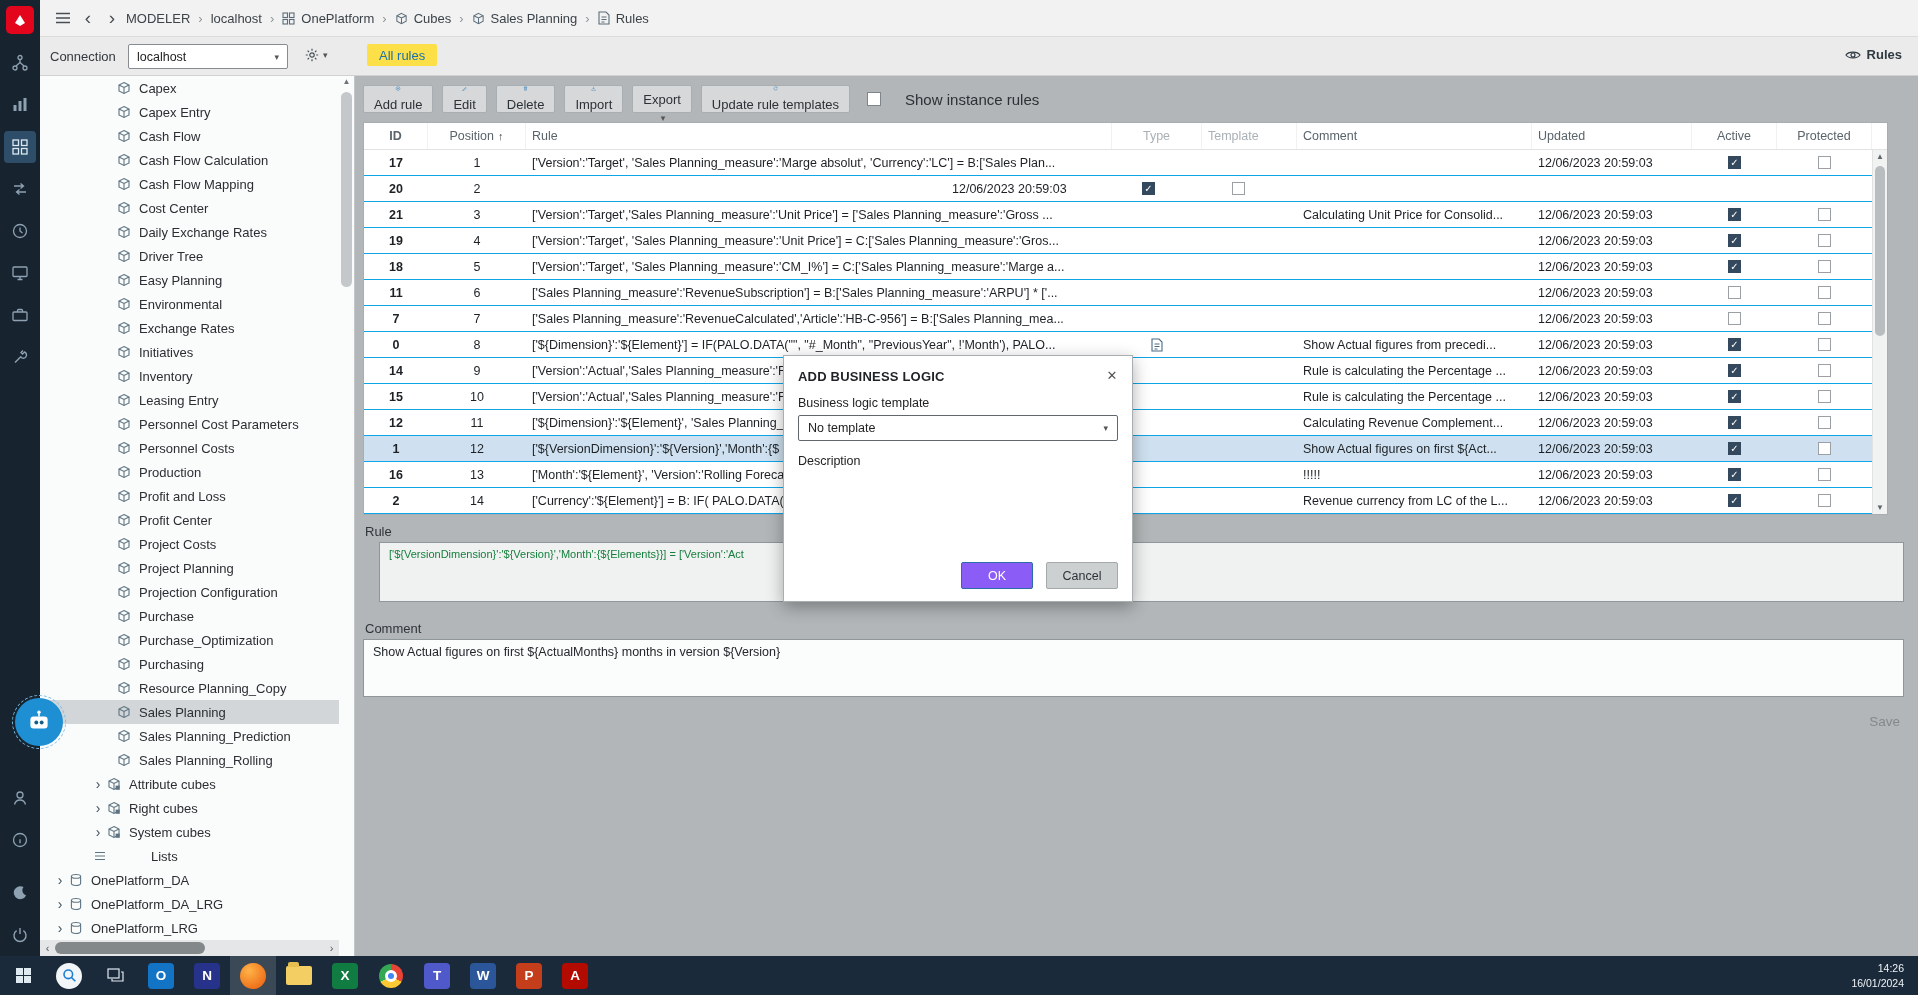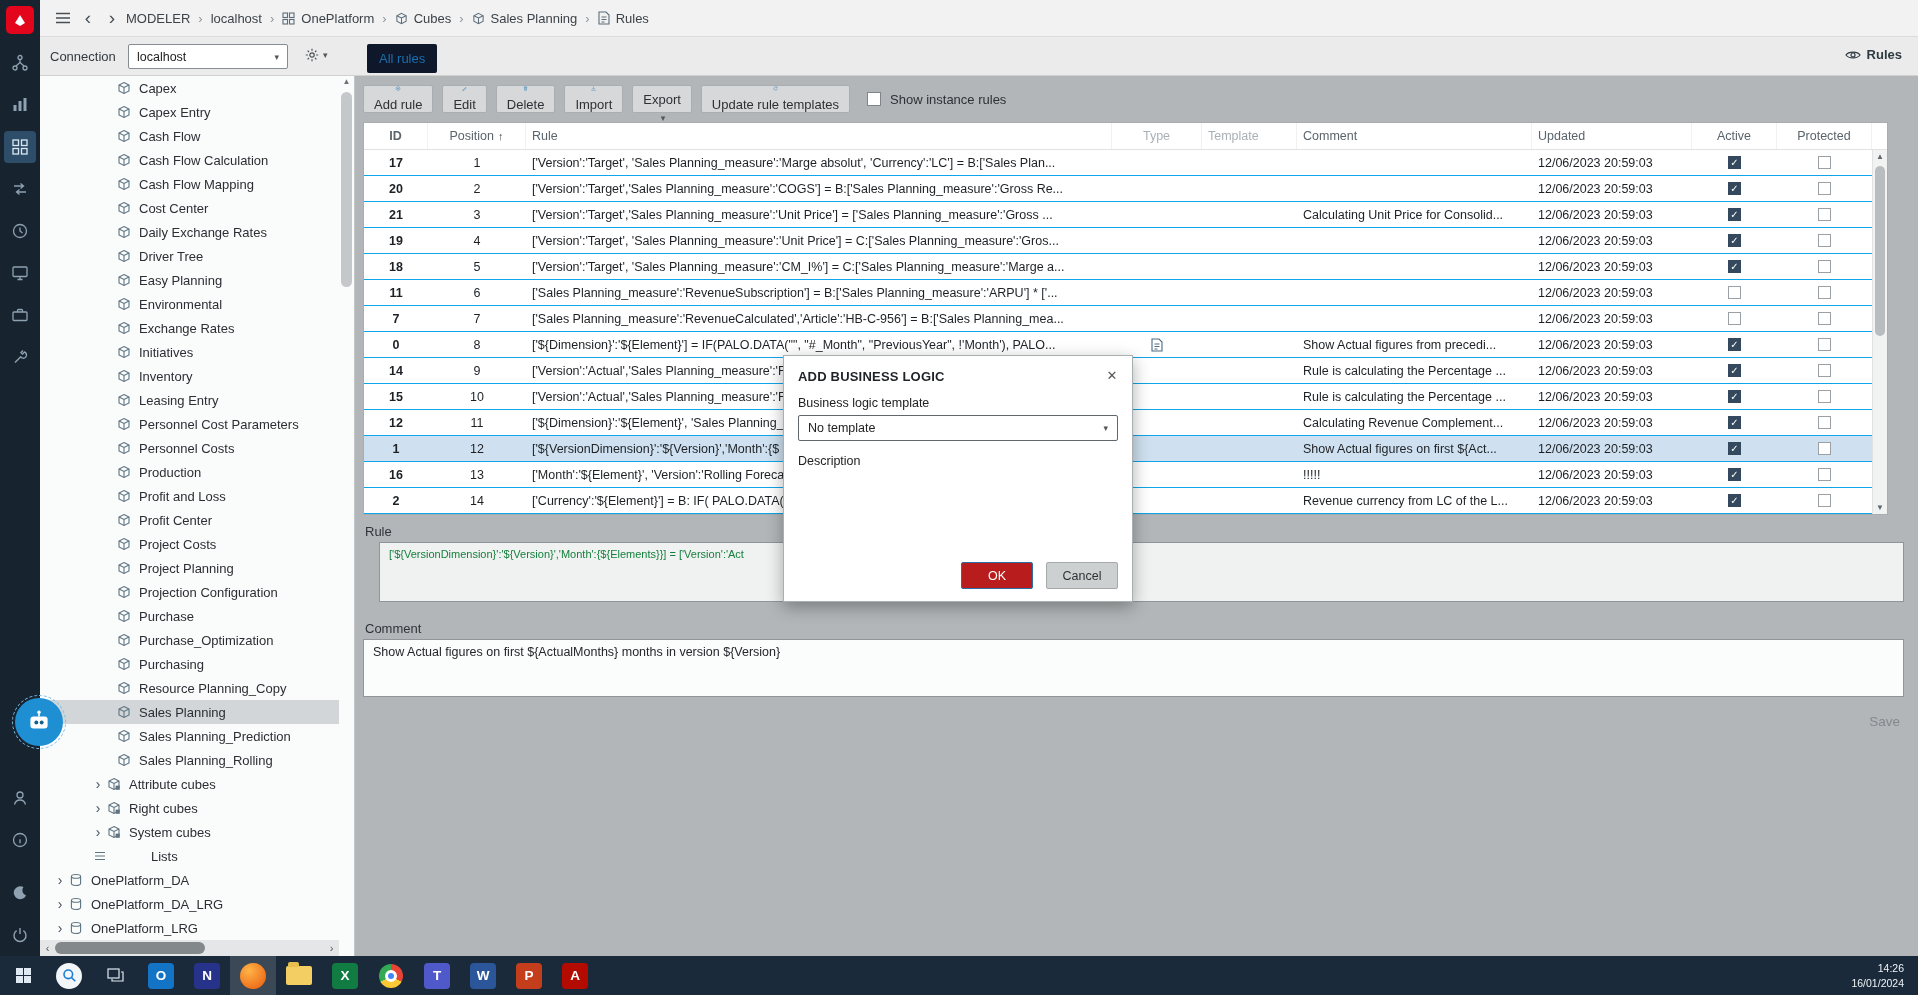--- a/index.html
+++ b/index.html
@@ -32,21 +32,21 @@
 
   
   .connbar { position:absolute; left:40px; top:37px; right:0; height:39px; background:#ebebeb;
              border-bottom:1px solid #d1d1d1; z-index:10; }
   .conn-label { position:absolute; left:10px; top:12px; font-size:13px; color:#33393e; }
   .conn-select { position:absolute; left:88px; top:7px; width:160px; height:25px; background:#fff;
                  border:1px solid #868c91; border-radius:2px; display:flex; align-items:center;
                  justify-content:space-between; padding:0 8px; font-size:12.5px; color:#222; }
   .sel-caret { font-size:9px; color:#555; }
   .conn-gear { position:absolute; left:264px; top:10px; display:flex; align-items:center; gap:3px; color:#4a5258; }
-  .tab-allrules { position:absolute; left:327px; top:7px; height:29px; padding:0 12px; background:#0f172a;
+  .tab-allrules { position:absolute; left:327px; top:7px; height:22px; padding:0 12px; background:#fde047;
                   color:#1a6fae; font-size:13px; display:flex; align-items:center; border-radius:2px; }
   .rules-right { position:absolute; right:16px; top:10px; display:flex; align-items:center; gap:6px;
                  color:#2e3a42; font-size:13px; font-weight:bold; }
 
   
   .tree { position:absolute; left:40px; top:76px; width:315px; bottom:39px; background:#fafbfb;
           border-right:1px solid #c2c6c8; overflow:hidden; z-index:5; }
   .tree-list { position:absolute; top:0; left:0; right:15px; }
   .tree-item { height:24px; display:flex; align-items:center; font-size:13px; color:#2b2f33; white-space:nowrap; }
   .tree-item.selected { background:#d2d6d8; }
@@ -66,21 +66,21 @@
   .th-thumb { position:absolute; left:0; top:2px; height:12px; width:150px; background:#83888b; border-radius:6px; }
 
   
   .main { position:absolute; left:355px; top:76px; right:0; bottom:39px; }
   .toolbar { position:absolute; top:0; left:0; right:0; height:46px; display:flex; align-items:center;
              padding-left:8px; gap:9px; }
   .tbtn { display:flex; align-items:center; gap:6px; background:#d6d8d9; border:1px solid #a8aeb1;
           border-radius:2px; padding:0 10px; height:28px; font-size:13px; color:#2d3135; cursor:default;flex-direction:column; }
   .tbtn svg { color:#2478b6; }
   .caret { font-size:9px; color:#555; margin-left:2px; }
-  .cbgroup { display:flex; align-items:center; gap:9px; margin-left:8px; font-size:13px; color:#2d3135; }
+  .cbgroup { display:flex; align-items:center; gap:24px; margin-left:8px; font-size:15px; color:#2d3135; }
   .cb { width:14px; height:14px; background:#fff; border:1px solid #7f868b; }
 
   .rules-table { position:absolute; left:8px; right:30px; top:46px; background:#fff; border:1px solid #a7adb0; }
   .thead { display:flex; height:27px; align-items:center; border-bottom:1px solid #e2e2e2; padding-right:15px; }
   .hcell { font-size:12.5px; color:#5a646b; padding:0 6px; height:100%; display:flex; align-items:center;
            border-right:1px solid #f1f1f1; overflow:hidden; white-space:nowrap; }
   .hcell.dim { color:#a9b1b6; }
   .sort-ind { margin-left:4px; font-size:11px; color:#3c444a; }
   .c-id{width:64px; justify-content:center;font-weight:bold;} .c-pos{width:98px; justify-content:center;}
   .c-rule{flex:1; min-width:0;} .c-type{width:90px; justify-content:center;}
@@ -113,21 +113,21 @@
   .dlg-title { margin:13px 14px 12px; font-size:13px; font-weight:bold; color:#1f2226; letter-spacing:.2px; }
   .dlg-close { position:absolute; top:9px; right:10px; width:20px; height:20px; display:flex;
                align-items:center; justify-content:center; color:#555; font-size:13px; }
   .dlg-label { margin:6px 14px 5px; font-size:12.5px; color:#222; }
   .dlg-select { margin:0 14px; height:26px; border:1px solid #62676b; border-radius:2px; background:#fff;
                 display:flex; align-items:center; justify-content:space-between; padding:0 9px;
                 font-size:12.5px; color:#222; }
   .dlg-actions { position:absolute; right:14px; bottom:12px; display:flex; gap:13px; }
   .btn { height:27px; min-width:72px; display:flex; align-items:center; justify-content:center;
          font-size:12.5px; border-radius:2px; padding:0 14px; }
-  .btn-primary { background:#b91c1c; color:#fff; border:1px solid #2b6ea6; }
+  .btn-primary { background:#8b5cf6; color:#fff; border:1px solid #2b6ea6; }
   .btn-secondary { background:#cdd0d1; color:#2e3236; border:1px solid #a4a9ac; }
 
   
   .assistant { position:absolute; left:15px; top:698px; width:48px; height:48px; border-radius:50%;
                background:#1f8fd4; z-index:45; display:flex; align-items:center; justify-content:center;
                outline:1px dashed #79bde8; outline-offset:2px; }
 
   
   .taskbar { position:absolute; left:0; right:0; bottom:0; height:39px; background:#1b2a3a;
              display:flex; align-items:center; z-index:70; }
@@ -740,21 +740,20 @@
             <span class="tcell c-active">
               <span class="ckb on">✓</span>
             </span>
             <span class="tcell c-protected">
               <span class="ckb"></span>
             </span>
           </div>
           <div class="trow">
             <span class="tcell c-id">20</span>
             <span class="tcell c-pos">2</span>
-            <span class="tcell c-rule">['Version':'Target','Sales Planning_measure':'COGS'] = B:['Sales Planning_measure':'Gross Re...</span>
             <span class="tcell c-type"></span>
             <span class="tcell c-template"></span>
             <span class="tcell c-comment"></span>
             <span class="tcell c-updated">12/06/2023 20:59:03</span>
             <span class="tcell c-active">
               <span class="ckb on">✓</span>
             </span>
             <span class="tcell c-protected">
               <span class="ckb"></span>
             </span>

